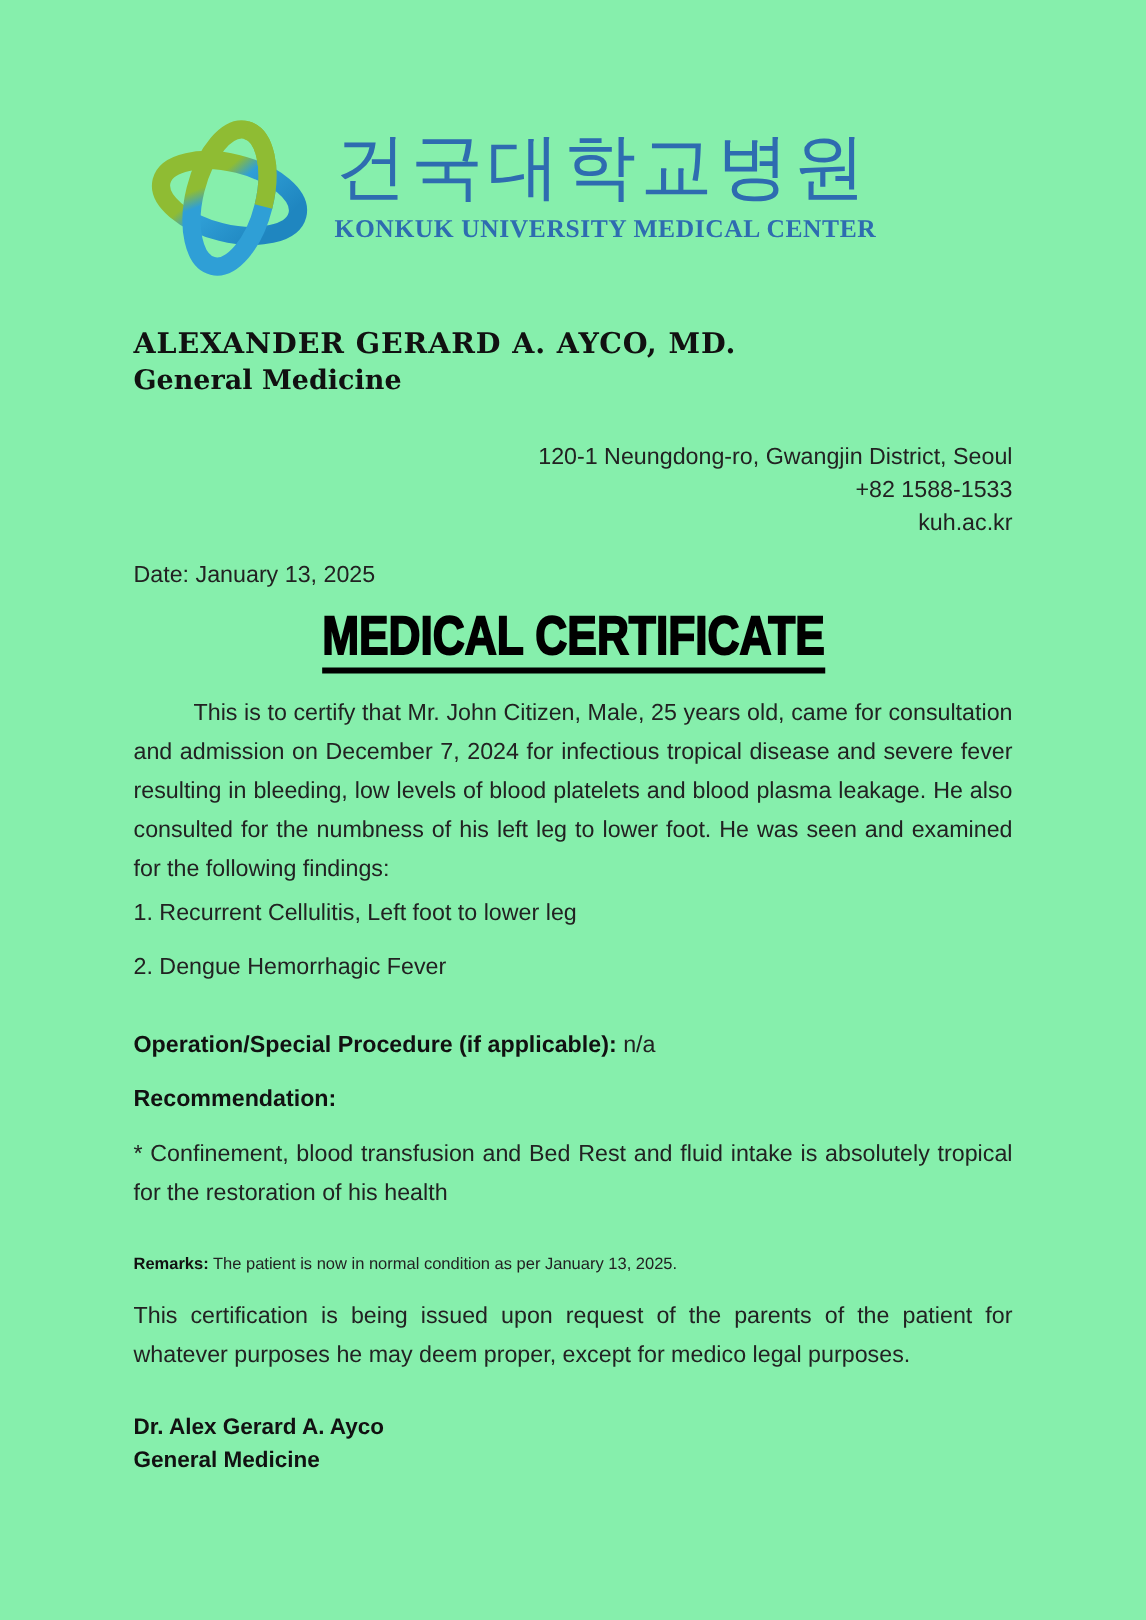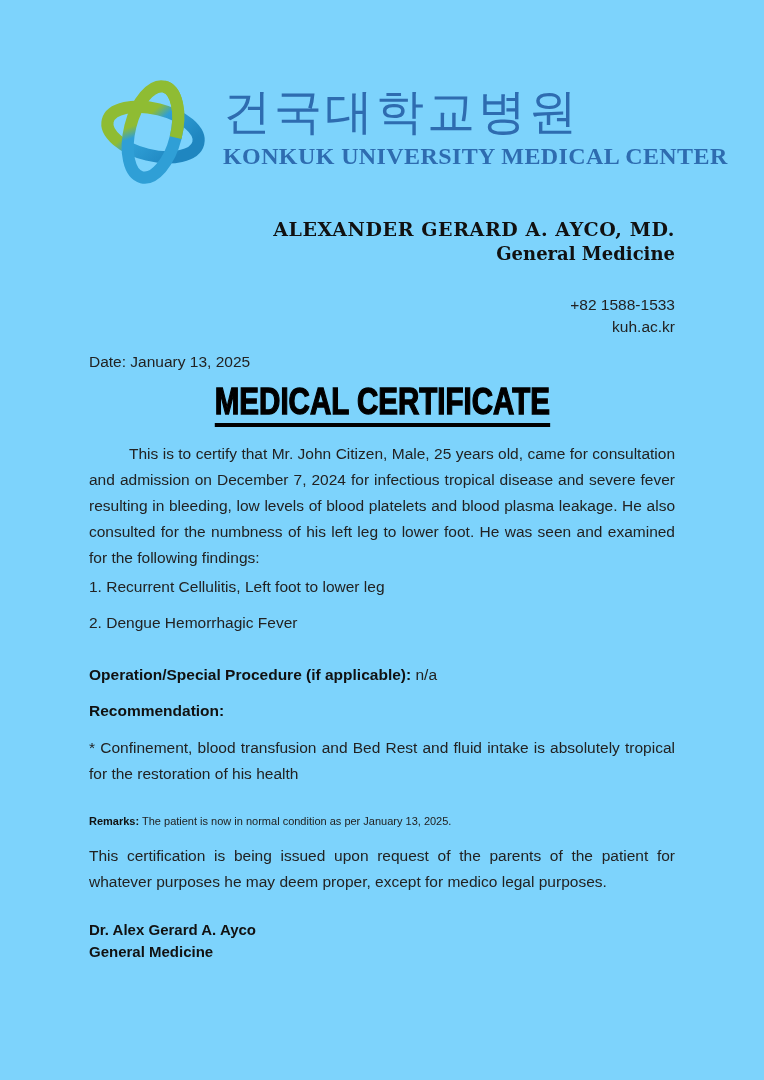--- a/index.html
+++ b/index.html
@@ -1,42 +1,42 @@
 <!DOCTYPE html>
 <html><head>
 <meta charset="utf-8">
 <style>
   html, body { margin: 0; padding: 0; background: #ffffff; }
   .page {
     width: 764px; height: 1080px;
     box-sizing: border-box;
     padding: 0 89px;
-    background: #7dd3fc;
+    background: #86efac;
     font-family: "Liberation Sans", sans-serif;
     color: #1c1c1c;
     overflow: hidden;
   }
 
   
   .logo-row { margin-top: 76px; margin-left: 8px; display: flex; align-items: flex-start; gap: 14px; height: 114px; }
   .logo-mark { width: 112px; height: 112px; flex: 0 0 auto; }
   .logo-text { padding-top: 10px; }
   .korean-name {
     font-family: "DejaVu Serif", "Liberation Serif", serif;
     font-size: 48px; line-height: 1.05; letter-spacing: 3px;
     color: #2e6cb0; white-space: nowrap;
   }
   .english-name {
     font-family: "Liberation Serif", serif;
-    font-size: 24px; letter-spacing: 0.4px; margin-top: 7px;
+    font-size: 17px; letter-spacing: 0.4px; margin-top: 7px;
     color: #2e6cb0; white-space: nowrap; font-weight: 600;
   }
 
   
-  .physician { text-align: right; margin-top: 26px; font-family: "DejaVu Serif", serif; font-weight: bold; color: #111; }
+  .physician { text-align: left; margin-top: 26px; font-family: "DejaVu Serif", serif; font-weight: bold; color: #111; }
   .physician-name { font-size: 19px; line-height: 26px; letter-spacing: 0.6px; }
   .physician-dept { font-size: 18px; line-height: 24px; }
 
   
   .contact { text-align: right; margin-top: 28px; font-size: 15.5px; line-height: 22px; color: #222; }
 
   
   .date-line { margin-top: 14px; font-size: 15.5px; line-height: 20px; color: #222; }
 
   
@@ -101,20 +101,21 @@
       <div class="english-name">KONKUK UNIVERSITY MEDICAL CENTER</div>
     </div>
   </div>
 
   <div class="physician">
     <div class="physician-name">ALEXANDER GERARD A. AYCO, MD.</div>
     <div class="physician-dept">General Medicine</div>
   </div>
 
   <div class="contact">
+    <div>120-1 Neungdong-ro, Gwangjin District, Seoul</div>
     <div>+82 1588-1533</div>
     <div>kuh.ac.kr</div>
   </div>
 
   <div class="date-line">Date: January 13, 2025</div>
 
   <div class="title-wrap">
     <span class="certificate-title">MEDICAL CERTIFICATE</span>
   </div>
 

